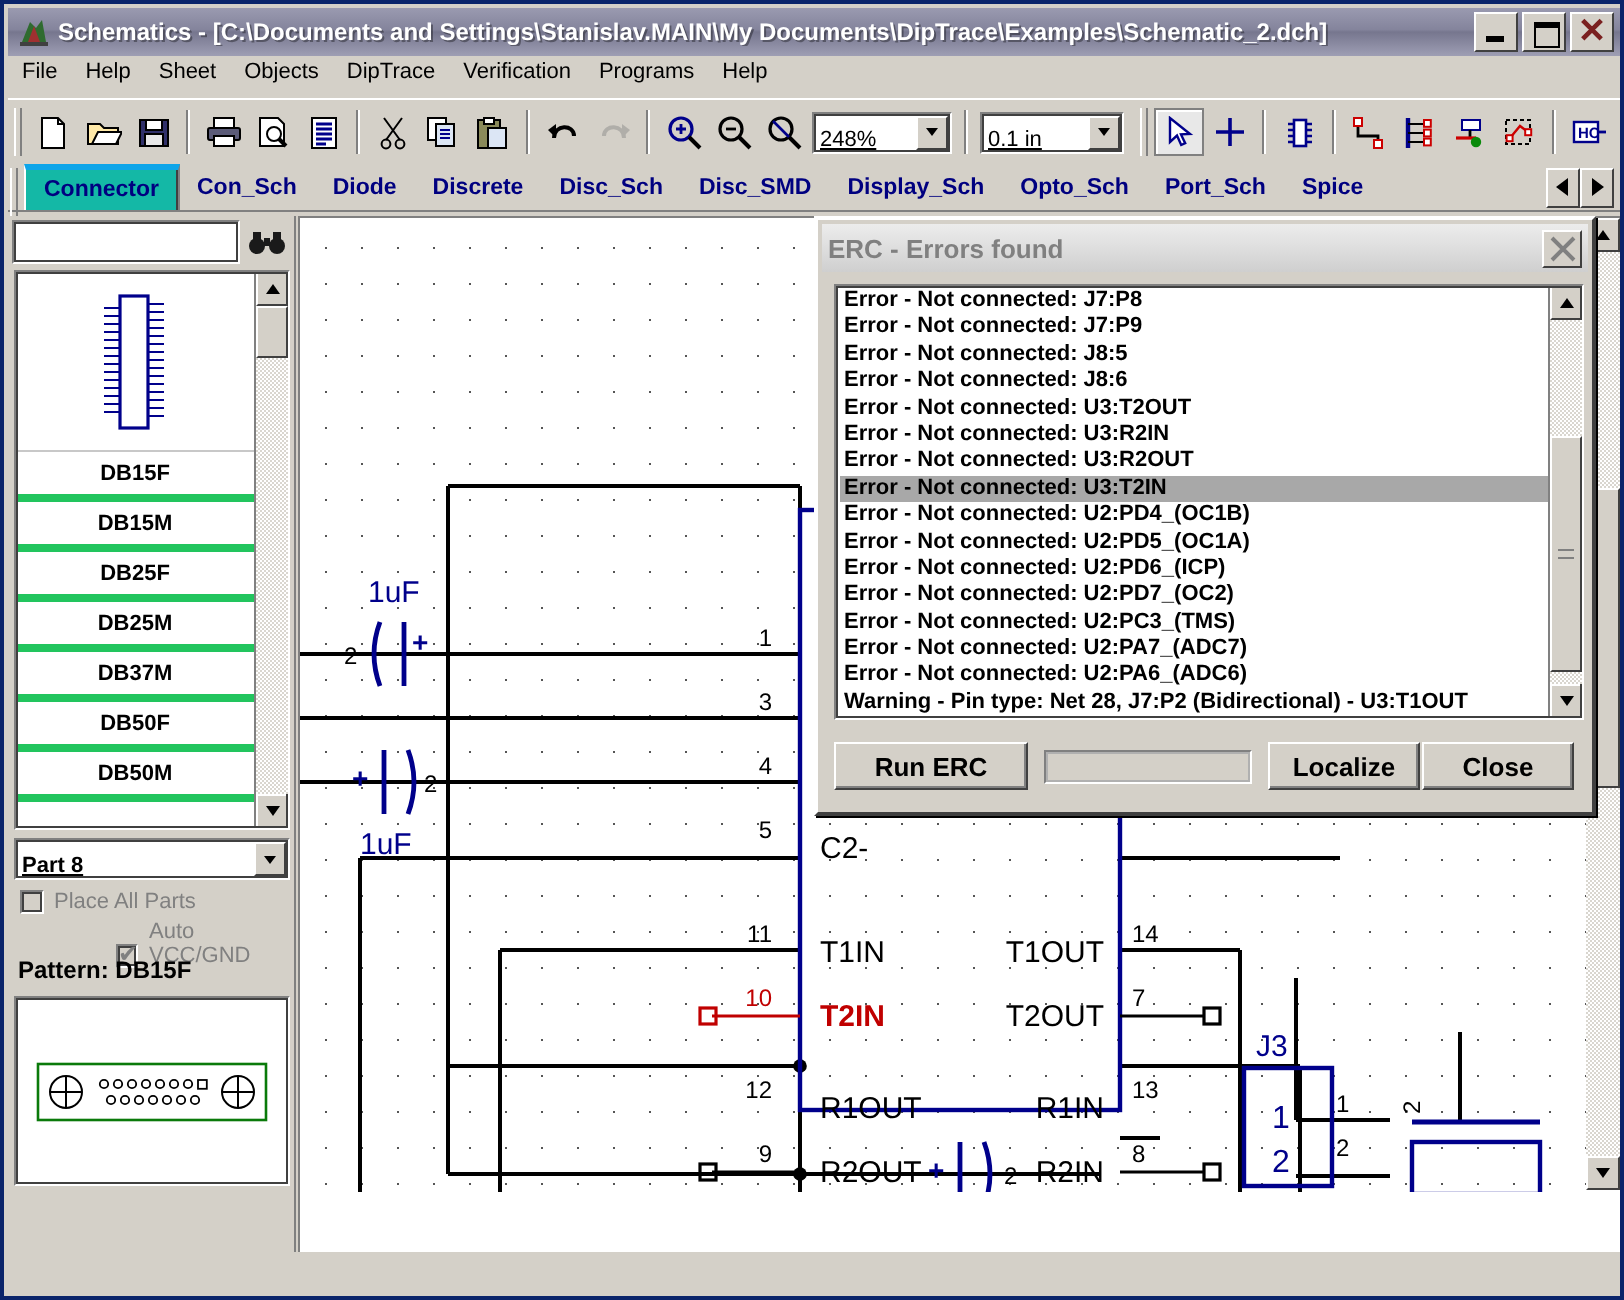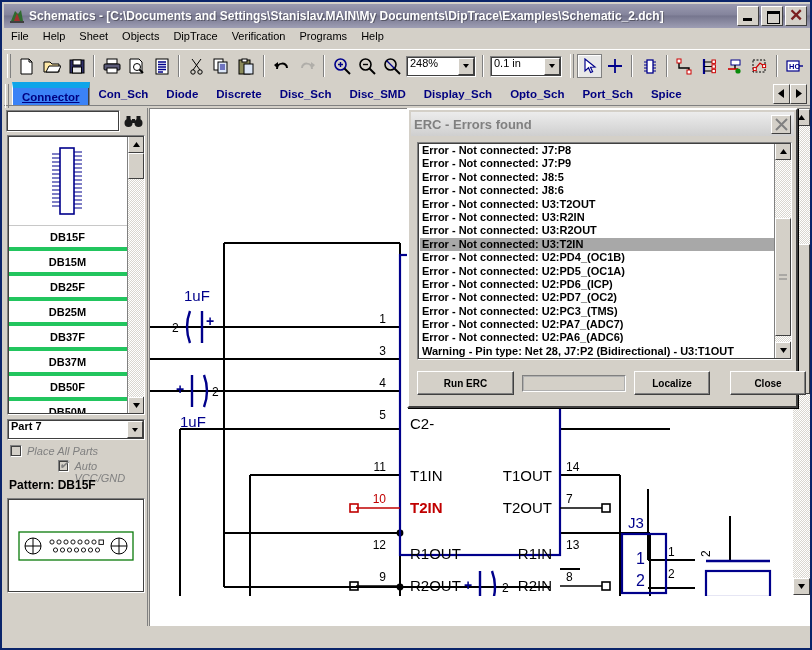--- a/index.html
+++ b/index.html
@@ -61,24 +61,24 @@
     border-left:1px solid #fff; border-right:1px solid #808080; flex:0 0 auto; }
   .tsep { width:2px; height:22px; margin:0 4px;
     border-left:1px solid #808080; border-right:1px solid #fff; flex:0 0 auto; }
   .tbtn { width:25px; height:24px; display:flex; align-items:center; justify-content:center;
           flex:0 0 auto; cursor:default; position:relative; }
   .tbtn.active { border:1px solid #808080; background:#e8e8e8;
                  box-shadow:inset 1px 1px 0 #fff; }
   .tbtn.disabled { opacity:.42; }
   .combo {
     height:21px; background:#fff; border:2px inset #d4d0c8;
-    display:flex; align-items:flex-start; flex:0 0 auto; margin:0 2px;
+    display:flex; align-items:flex-end; flex:0 0 auto; margin:0 2px;
     border-top:1px solid #808080; border-left:1px solid #808080;
     border-right:1px solid #fff; border-bottom:1px solid #fff;
-    outline:1px solid #404040; outline-offset:-2px;
+    outline:1px solid #404040; outline-offset:-2px;text-decoration:underline;
   }
   .combo .cval { padding:0 3px; font-size:11px; color:#000; white-space:nowrap; flex:1 1 auto; }
   .combo .carrow {
     width:16px; height:17px; margin:1px; flex:0 0 auto; background:#d4d0c8;
     border-top:1px solid #fff; border-left:1px solid #fff;
     border-right:1px solid #404040; border-bottom:1px solid #404040;
     display:flex; align-items:center; justify-content:center;
   }
   .carrow i { display:block; width:0;height:0;
     border-left:3px solid transparent; border-right:3px solid transparent;
@@ -88,25 +88,24 @@
   #libtabs {
     position:absolute; left:2px; top:80px; width:806px; height:24px;
     background:#d4d0c8; display:flex; align-items:stretch;
     border-bottom:1px solid #808080;
   }
   #libtabs .ltab {
     padding:0 9px; display:flex; align-items:center; font-size:11.5px;
     font-weight:bold; color:#000080; cursor:default; white-space:nowrap;
   }
   #libtabs .ltab.active {
-    background:#3b82f6;
-    border-top:6px solid #0ea5e9; border-left:1px solid #fff;
+    background:#14b8a6;
+    border-top:3px solid #0ea5e9; border-left:1px solid #fff;
     border-right:1px solid #808080;
     box-shadow:inset -1px 0 0 #404040;
-    text-decoration:underline;
   }
   #libtabs .spacer { flex:1 1 auto; }
   .navbtn { width:17px; height:20px; align-self:center; background:#d4d0c8;
     border-top:1px solid #fff; border-left:1px solid #fff;
     border-right:1px solid #404040; border-bottom:1px solid #404040;
     display:flex; align-items:center; justify-content:center; flex:0 0 auto; }
 
   
   #leftpanel {
     position:absolute; left:2px; top:106px; width:144px; height:518px;
@@ -142,22 +141,22 @@
     border-top:1px solid #fff; border-left:1px solid #fff;
     border-right:1px solid #404040; border-bottom:1px solid #404040;
     display:flex; align-items:center; justify-content:center; }
   .strack { flex:1 1 auto; background:
     repeating-conic-gradient(#fff 0% 25%, #d9d6cf 0% 50%) 0 0/2px 2px; position:relative; }
   .sthumb { position:absolute; left:0; right:0; background:#d4d0c8;
     border-top:1px solid #fff; border-left:1px solid #fff;
     border-right:1px solid #404040; border-bottom:1px solid #404040; }
 
   #partrow { position:absolute; left:3px; top:311px; width:138px; height:21px; }
-  #chk1, #chk2 { position:absolute; left:6px; display:flex; align-items:flex-start; gap:5px;
-                 color:#808080; font-size:11px;font-style:italic; }
+  #chk1, #chk2 { position:absolute; left:6px; display:flex; align-items:flex-end; gap:5px;
+                 color:#808080; font-size:11px; }
   #chk1 { top:337px; } #chk2 { top:352px;padding-left:48px; }
   .ckbox { width:12px; height:12px; background:#d4d0c8;
     border-top:1px solid #808080; border-left:1px solid #808080;
     border-right:1px solid #fff; border-bottom:1px solid #fff;
     outline:1px solid #404040; outline-offset:-2px; position:relative; }
   .ckbox.checked::after { content:"✔"; position:absolute; left:0px; top:-3px;
     font-size:12px; color:#808080; }
   #patlabel { position:absolute; left:5px; top:370px; font-size:12px; font-weight:bold; color:#000; }
   #patpreview {
     position:absolute; left:3px; top:390px; width:138px; height:95px; background:#fff;
@@ -213,21 +212,21 @@
     border-right:1px solid #fff; border-bottom:1px solid #fff;
     outline:1px solid #404040; outline-offset:-2px;
     display:flex; overflow:hidden;
   }
   #erc-items { flex:1 1 auto; overflow:hidden; padding:1px 0 0 2px; }
   .erow { height:13.4px; line-height:13.4px; font-size:11px; font-weight:bold;
           color:#000; white-space:nowrap; cursor:default; padding-left:2px; }
   .erow.sel { background:#a8a8a8; color:#000; }
   #erc-buttons { position:absolute; left:8px; top:260px; width:375px; height:26px;
                  display:flex; align-items:center; gap:0; }
-  .dlgbtn { height:24px; background:#d4d0c8; color:#000; font-size:10px; font-weight:bold;
+  .dlgbtn { height:24px; background:#d4d0c8; color:#000; font-size:13px; font-weight:bold;
     display:flex; align-items:center; justify-content:center; flex:0 0 auto;
     border-top:1px solid #fff; border-left:1px solid #fff;
     border-right:1px solid #404040; border-bottom:1px solid #404040;
     box-shadow:inset -1px -1px 0 #808080; cursor:default; }
   #erc-progress { width:104px; height:17px; margin:0 8px; flex:0 0 auto; background:#d4d0c8;
     border-top:1px solid #808080; border-left:1px solid #808080;
     border-right:1px solid #fff; border-bottom:1px solid #fff;
     outline:1px solid #b0b0b0; outline-offset:-2px; }
 
   
@@ -534,21 +533,20 @@
             <g stroke="#00008b" stroke-width="1.1">
               <path d="M30 10h8M30 14h8M30 18h8M30 22h8M30 26h8M30 30h8M30 34h8M30 38h8M30 42h8M30 46h8M30 50h8M30 54h8M30 58h8M30 62h8M30 66h8"></path>
               <path d="M8 12h8M8 16h8M8 20h8M8 24h8M8 28h8M8 32h8M8 36h8M8 40h8M8 44h8M8 48h8M8 52h8M8 56h8M8 60h8M8 64h8"></path>
             </g>
           </svg>
         </div>
         <div class="cl-row">DB15F</div>
         <div class="cl-row">DB15M</div>
         <div class="cl-row">DB25F</div>
         <div class="cl-row">DB25M</div>
-        <div class="cl-row">DB37F</div>
         <div class="cl-row">DB37M</div>
         <div class="cl-row">DB50F</div>
         <div class="cl-row">DB50M</div>
 
       </div>
       <div class="vscroll">
         <div class="sbtn">
           <svg width="7" height="5" viewBox="0 0 7 5">
               <path d="M3.5 0 L7 5 L0 5 Z" fill="#000"></path>
             </svg>
@@ -559,21 +557,21 @@
         <div class="sbtn">
           <svg width="7" height="5" viewBox="0 0 7 5">
               <path d="M0 0 L7 0 L3.5 5 Z" fill="#000"></path>
             </svg>
         </div>
       </div>
     </div>
 
     <div id="partrow">
       <div class="combo" style="width:138px; margin:0;">
-        <span class="cval" style="font-weight:bold;">Part 7</span>
+        <span class="cval" style="font-weight:bold;">Part 8</span>
         <span class="carrow">
             <i></i>
           </span>
       </div>
     </div>
 
     <div id="chk1">
       <span class="ckbox"></span>
       <span>Place All Parts</span>
     </div>
@@ -821,18 +819,18 @@
               <path d="M0 0 L7 0 L3.5 5 Z" fill="#000"></path>
             </svg>
         </div>
       </div>
     </div>
 
     <div id="erc-buttons">
       <div class="dlgbtn" style="width:97px;">Run ERC</div>
       <div id="erc-progress"></div>
       <div class="dlgbtn" style="width:76px;">Localize</div>
-      <div class="dlgbtn" style="width:76px; margin-left:20px;">Close</div>
+      <div class="dlgbtn" style="width:76px; margin-left:1px;">Close</div>
     </div>
   </div>
 
 
 </div>
 
 </body></html>

